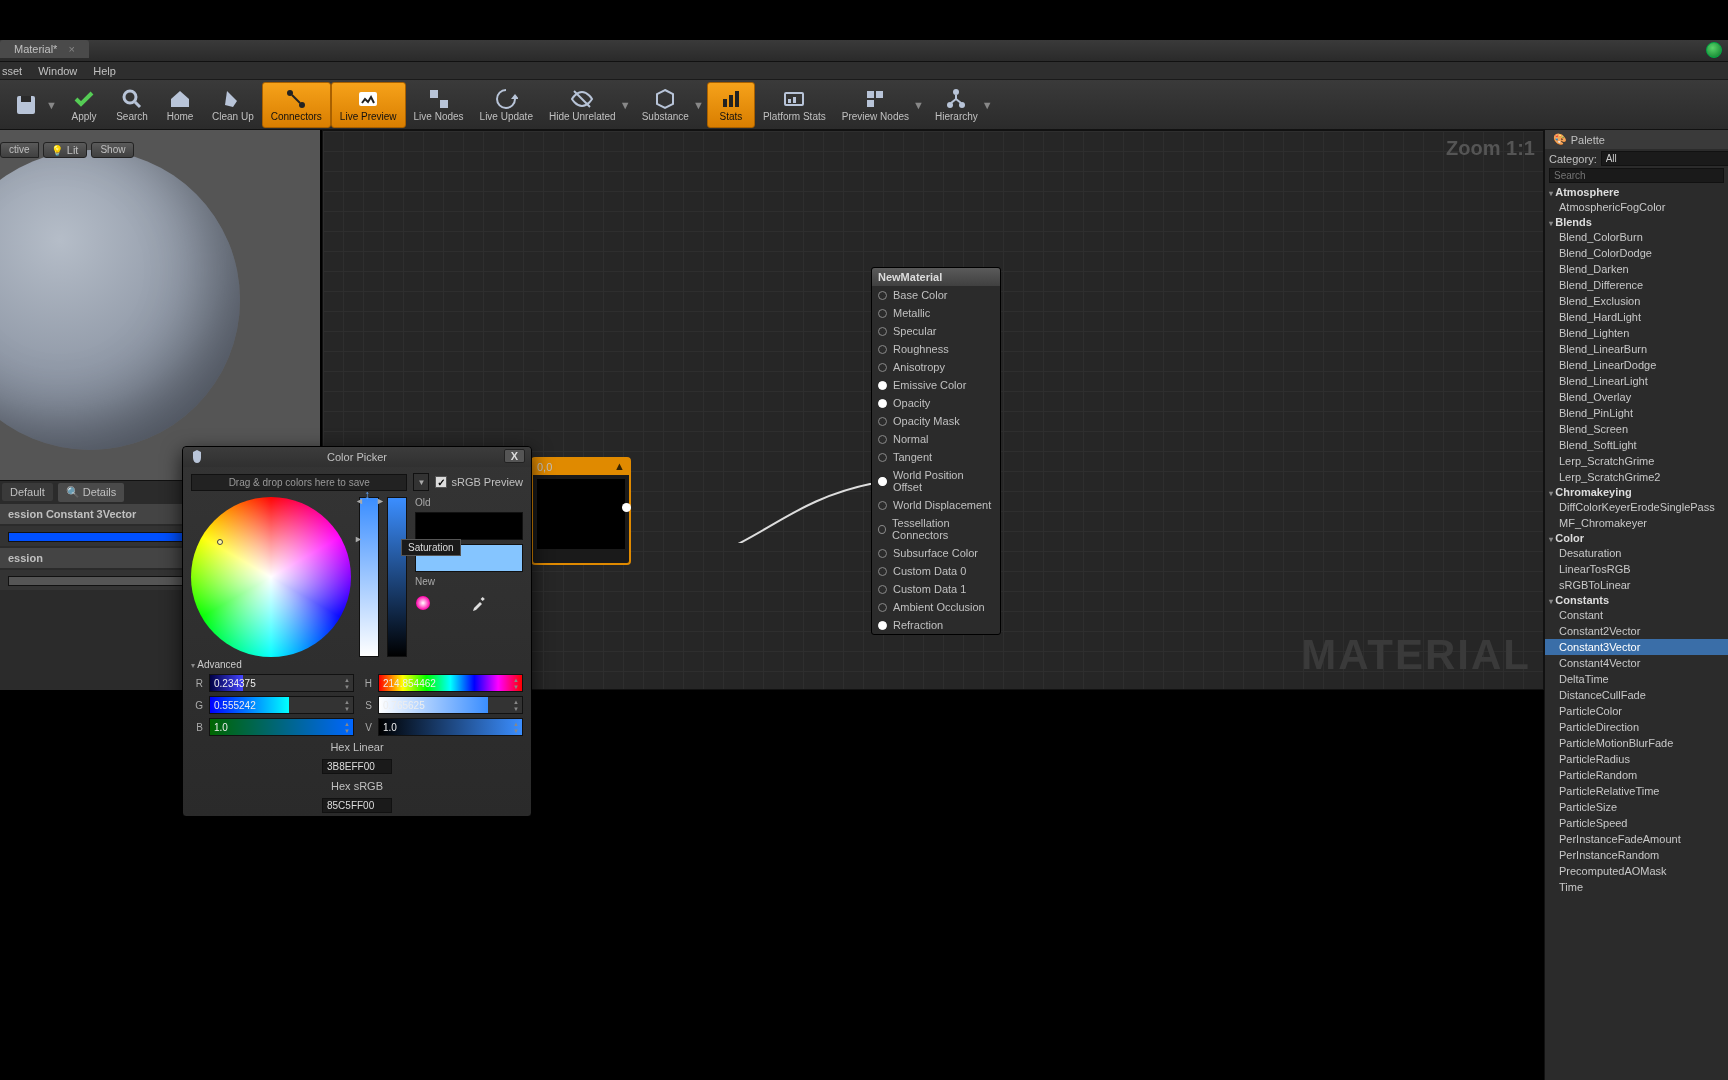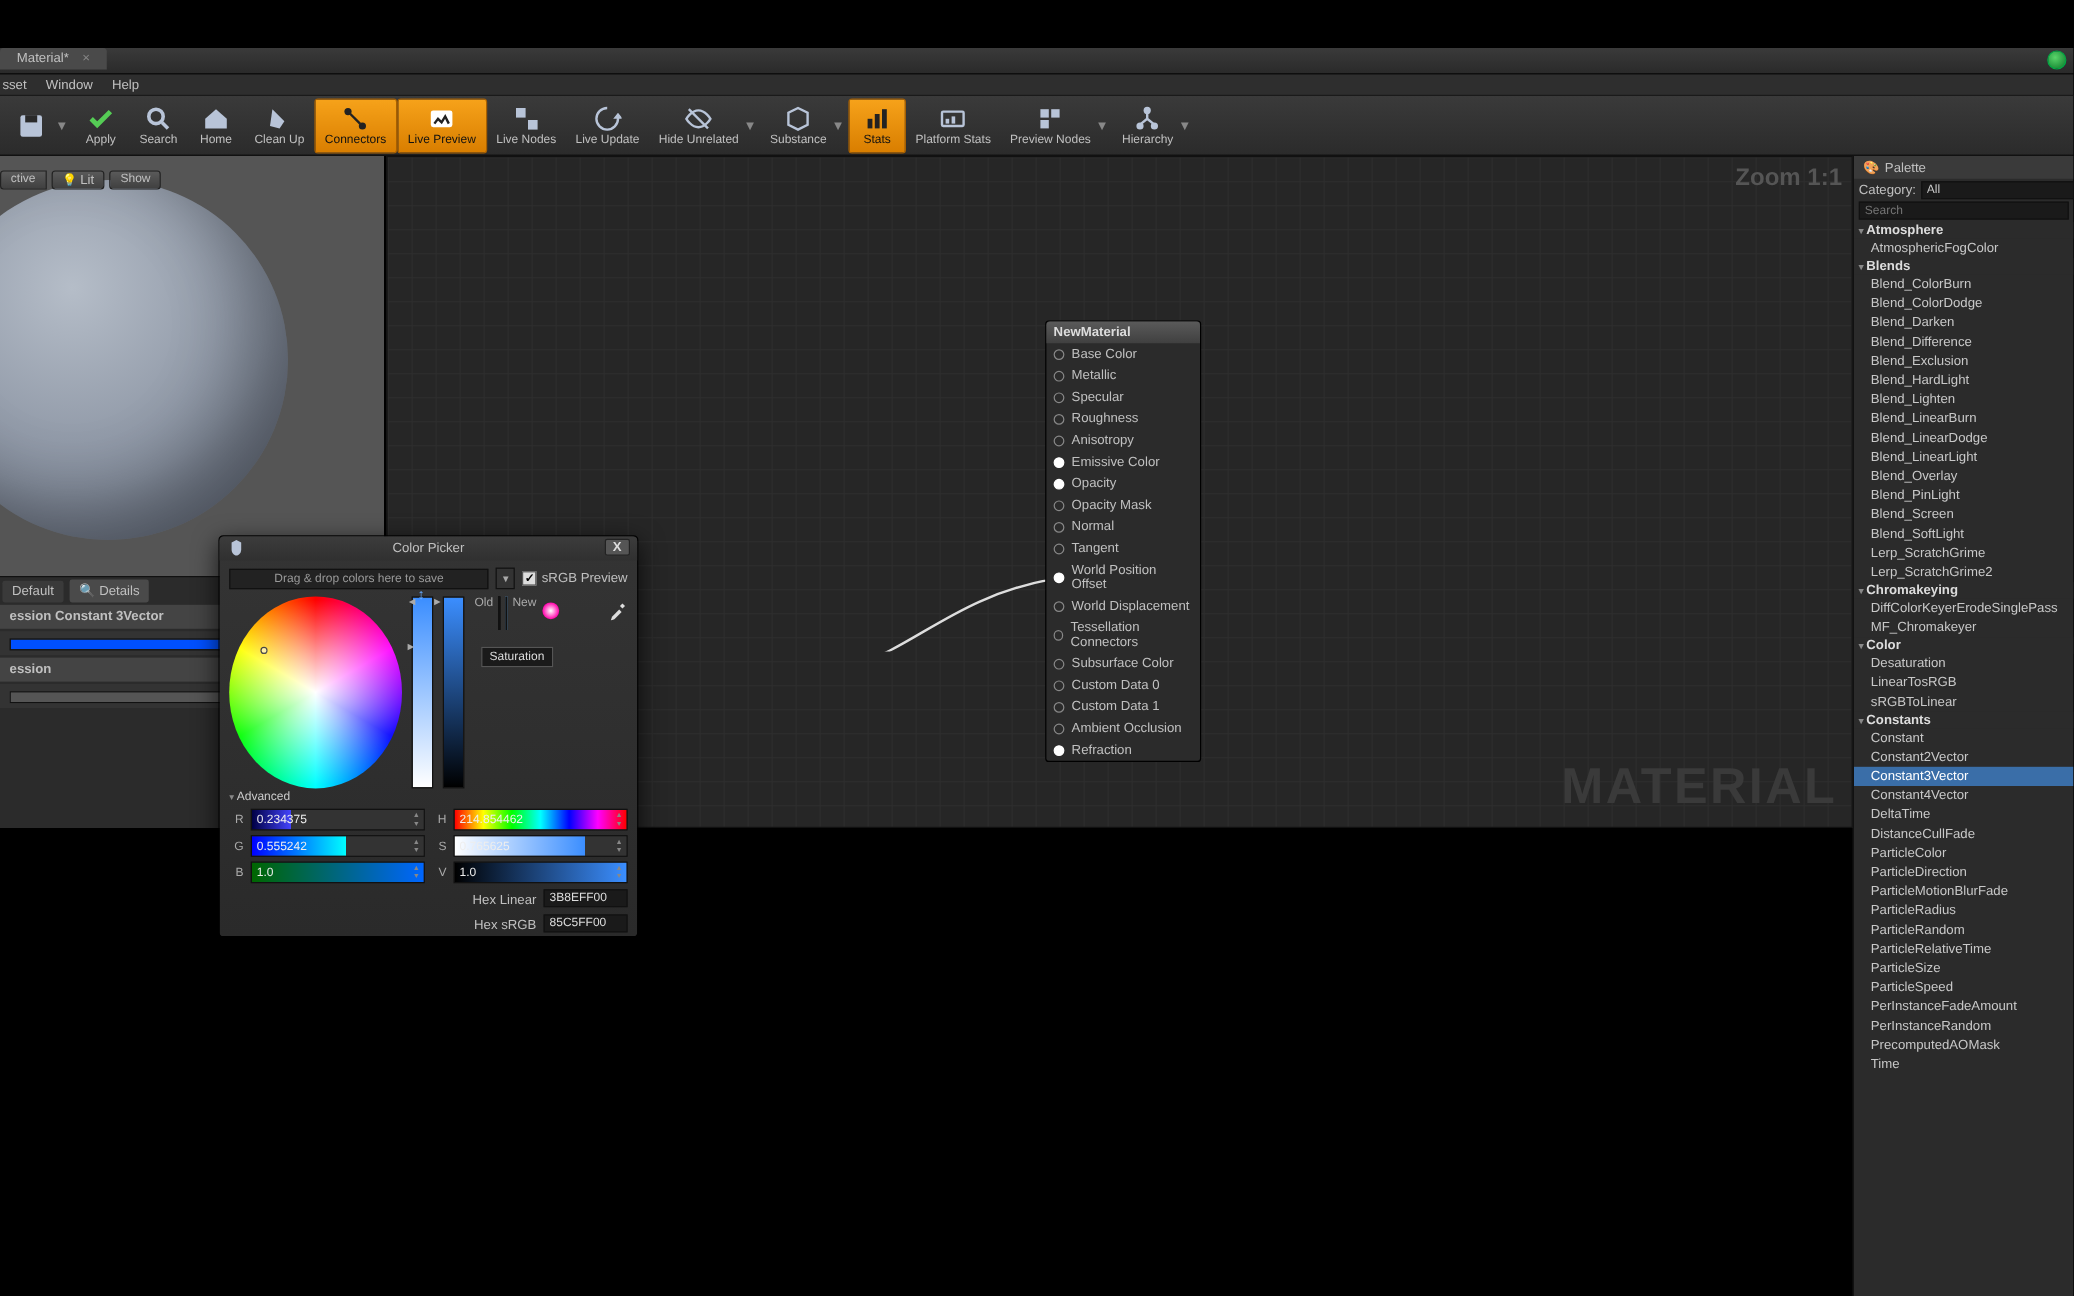--- a/index.html
+++ b/index.html
@@ -61,37 +61,37 @@
 .pk-chk { display:flex; align-items:center; gap:4px; }
 .pk-chk .box { width:12px;height:12px;background:#ddd;border:1px solid #555;display:flex;align-items:center;justify-content:center;color:#000;font-size:10px;font-weight:bold;}
 .pk-main { display:flex; gap:8px; padding:0 8px; }
 .wheel { width:160px; height:160px; border-radius:50%; background:conic-gradient(red,magenta,blue,cyan,lime,yellow,red); position:relative;}
 .wheel::after{content:"";position:absolute;inset:0;border-radius:50%;background:radial-gradient(circle,#fff 0%,rgba(255,255,255,0.6) 30%,transparent 72%);}
 .wheel .cur { position:absolute; width:6px;height:6px;border:1px solid #000;border-radius:50%; left:26px; top:42px; background:rgba(255,255,255,.5);}
 .satbar { width:20px; height:160px; background:linear-gradient(#3B8EFF,#fff); position:relative; border:1px solid #111;}
 .satbar .mk { position:absolute; left:-5px; top:0; width:30px; display:flex; justify-content:space-between;}
 .satbar .mk span{font-size:9px;color:#aaa;}
 .valbar { width:20px; height:160px; background:linear-gradient(#3B8EFF,#000); border:1px solid #111;}
-.pk-right { flex:1; display:flex; gap:4px;}
+.pk-right { flex:1; display:flex; flex-direction:column; gap:4px;}
 .swlabel { font-size:10px; color:#aaa;}
 .swold { height:28px; background:#000; border:1px solid #111;}
 .swnew { height:28px; background:#85C5FF; border:1px solid #111;}
 .pk-tools { display:flex; gap:40px; margin-top:4px;}
 .pk-tools .t { width:16px;height:16px; }
 .tooltip { position:absolute; background:#1a1a1a; border:1px solid #555; padding:2px 6px; font-size:10px; color:#ddd; left:218px; top:92px; z-index:5;}
 .advhdr { padding:2px 8px; font-size:10px; color:#ccc;}
 .advhdr::before{content:"▾ ";font-size:8px;color:#888;}
 .sliders { padding:2px 8px; display:grid; grid-template-columns:12px 1fr 12px 1fr; gap:4px 6px; align-items:center;}
 .sliders label{font-size:10px;color:#aaa;text-align:right;}
 .numfield { position:relative; height:18px; border:1px solid #111; background:#222; }
 .numfield .fill { position:absolute; inset:0; }
 .numfield input { position:absolute; inset:0; background:transparent; border:none; color:#eee; padding:0 4px; font-size:10px; width:100%;}
 .numfield .spn { position:absolute; right:1px; top:1px; bottom:1px; width:10px; display:flex; flex-direction:column;}
 .numfield .spn div{flex:1;font-size:6px;color:#888;display:flex;align-items:center;justify-content:center;}
-.hexrow { display:flex; justify-content:flex-end; align-items:flex-end; gap:6px; padding:3px 8px;}
+.hexrow { display:flex; justify-content:flex-end; align-items:center; gap:6px; padding:3px 8px;flex-direction:column;}
 .hexrow input { background:#1a1a1a; border:1px solid #111; color:#ddd; width:70px; padding:1px 4px; font-size:10px;}
 .pk-btns { display:flex; justify-content:flex-end; gap:8px; padding:8px;}
 .pk-btns button { background:linear-gradient(#555,#3a3a3a); border:1px solid #111; color:#ddd; padding:3px 18px; border-radius:2px; cursor:pointer;}
 .source-badge { position:absolute; top:42px; right:6px; width:16px;height:16px;border-radius:50%;background:radial-gradient(circle at 40% 35%,#5ad46a,#0a7a2a);border:1px solid #0a4;}
 svg .ic { fill:#b8c4d8; }
 .tbtn.active svg .ic { fill:#222; }
 </style>
 </head>
 <body>
 
@@ -289,20 +289,26 @@
 <div class="vopt">
   <div class="pillbtn l">ctive</div>
   <div class="pillbtn">💡 <span>Lit</span></div>
   <div class="pillbtn">Show</div>
 </div>
 
 <div class="graph">
   <div class="zoom">Zoom 1:1</div>
   <div class="matword">MATERIAL</div>
 
+  <div class="cnode">
+    <div class="chd"><span>0,0</span><span style="position:absolute;right:4px;top:1px;color:#332200;">▲</span></div>
+    <div class="cbody">
+        <div class="outp"></div>
+      </div>
+  </div>
 
   <svg class="wire">
       <path d="M0 6 C 120 6, 140 -60, 246 -80" stroke="#ddd" stroke-width="2" fill="none" transform="translate(0,80)"></path>
     </svg>
 
   <div class="matnode" id="matnode">
     <div class="hdr">NewMaterial</div>
   <div class="pin">
         <span class="pincirc"></span>
         <span>Base Color</span>

